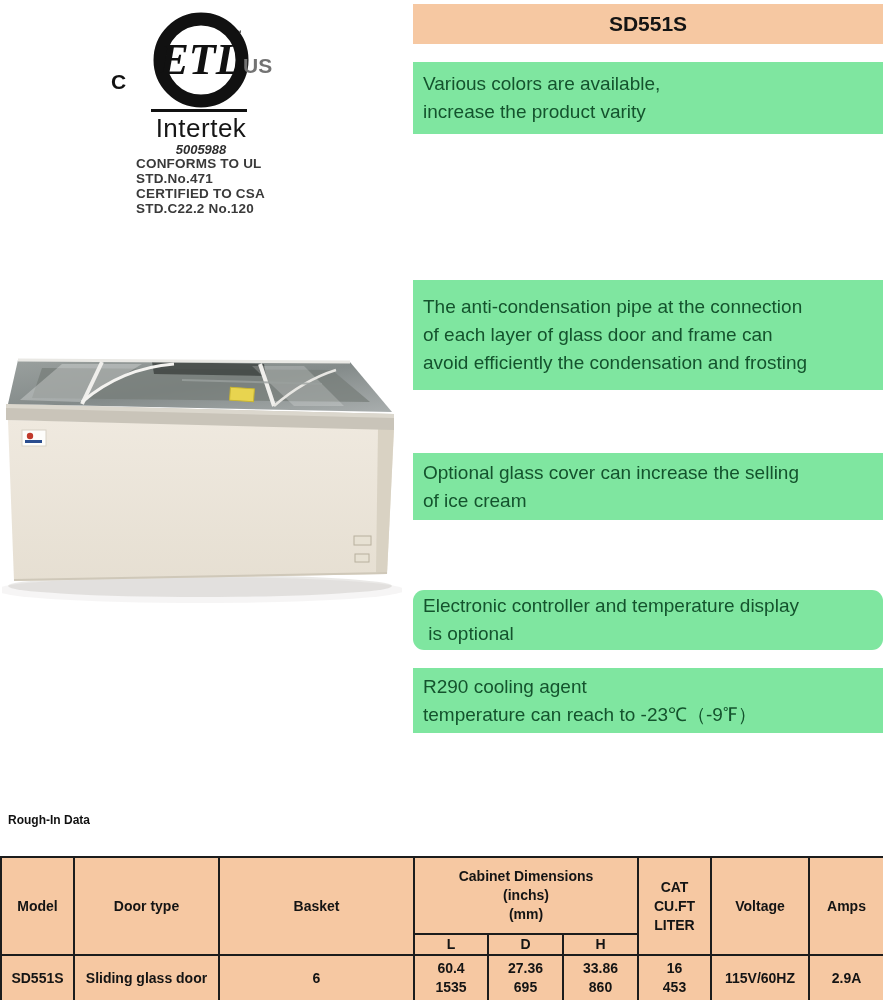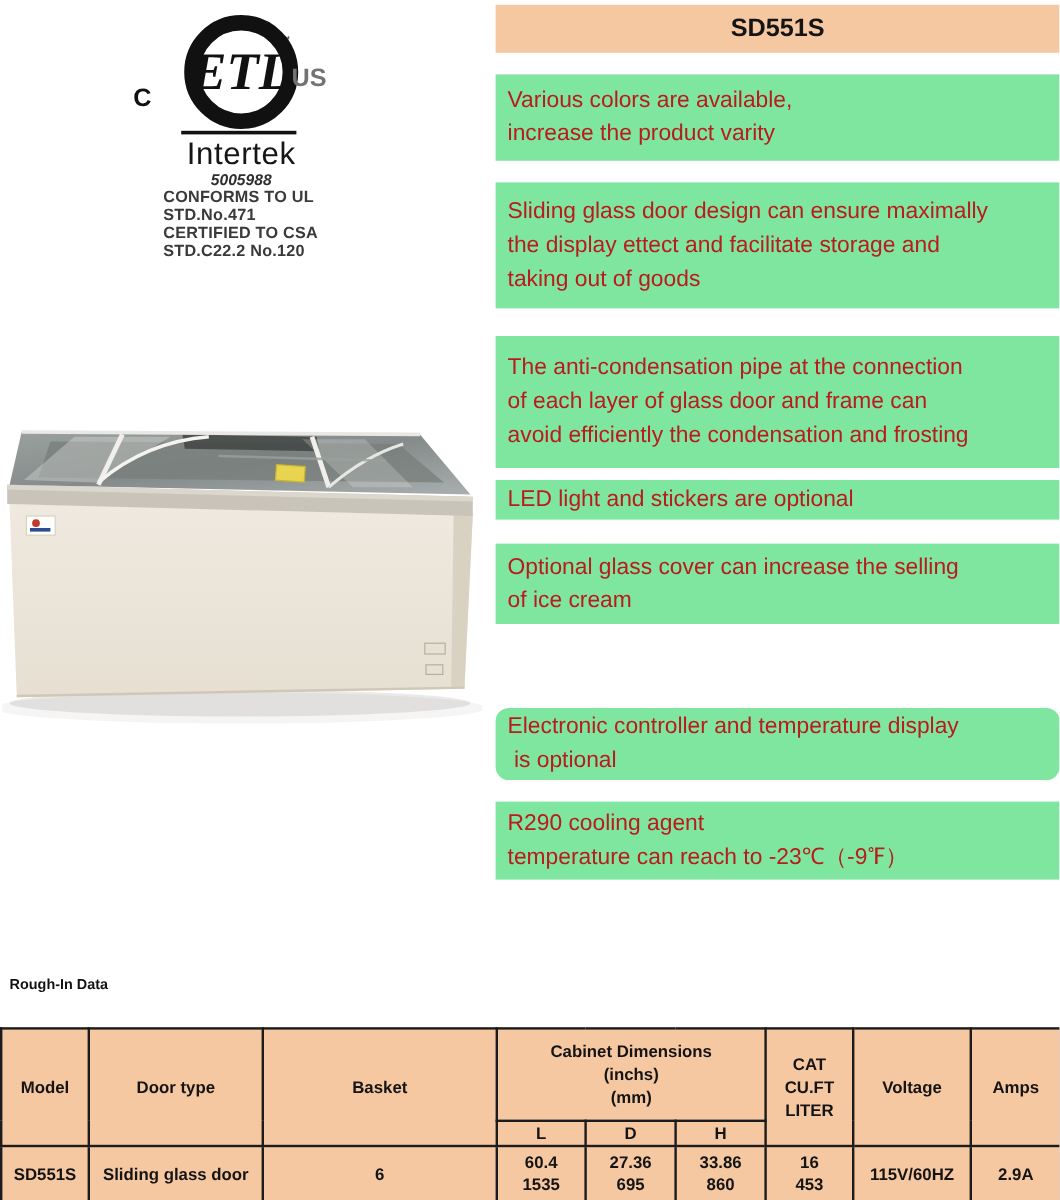--- a/index.html
+++ b/index.html
@@ -20,21 +20,21 @@
   .cert .stdline { position:absolute; left:31px; width:180px; font-size:13.5px;
                    color:#3a3a3a; font-weight:600; letter-spacing:0.2px; }
   
   .model-header {
     position:absolute; left:413px; top:4px; width:470px; height:40px;
     background:var(--peach); display:flex; align-items:center; justify-content:center;
     font-size:21px; font-weight:bold; color:#141414;
   }
   .feature {
     position:absolute; left:413px; width:470px; background:var(--green);
-    color:#b91c1c; font-size:19px; line-height:28px;
+    color:#14532d; font-size:19px; line-height:28px;
     display:flex; align-items:center; padding:0 10px; box-sizing:border-box;
     white-space:pre-line;
   }
   
   .rough-title { position:absolute; left:8px; top:813px; font-size:12px; font-weight:bold; color:#111; }
   .spec-table-wrap { position:absolute; left:0; top:856px; width:883px; }
   table.spec { border-collapse:collapse; width:883px; table-layout:fixed; }
   table.spec td {
     border:2px solid #1c1c1c; background:var(--peach); font-weight:bold;
     font-size:14px; line-height:19px; text-align:center; vertical-align:middle;
@@ -118,27 +118,23 @@
 
     <rect x="352" y="196" width="17" height="9" fill="#e7e1d3" stroke="#b8b09e" stroke-width="1"></rect>
     <rect x="353" y="214" width="14" height="8" fill="#e7e1d3" stroke="#b8b09e" stroke-width="1"></rect>
     <line x1="12" y1="240" x2="385" y2="233" stroke="#cfc8b9" stroke-width="2"></line>
   </svg>
 
   <div class="model-header">SD551S</div>
 
   <div class="feature" style="top:62px;  height:72px;">Various colors are available,
 increase the product varity</div>
-  <div class="feature" style="top:152px; height:105px;">Sliding glass door design can ensure maximally
-the display ettect and facilitate storage and
-taking out of goods</div>
   <div class="feature" style="top:280px; height:110px;">The anti-condensation pipe at the connection
 of each layer of glass door and frame can
 avoid efficiently the condensation and frosting</div>
-  <div class="feature" style="top:400px; height:33px;">LED light and stickers are optional</div>
   <div class="feature" style="top:453px; height:67px;">Optional glass cover can increase the selling
 of ice cream</div>
   <div class="feature" style="top:590px; height:60px;border-radius:11px;">Electronic controller and temperature display
 &nbsp;is optional</div>
   <div class="feature" style="top:668px; height:65px;">R290 cooling agent
 temperature can reach to -23℃（-9℉）</div>
 
   <div class="rough-title">Rough-In Data</div>
 
   <div class="spec-table-wrap">

